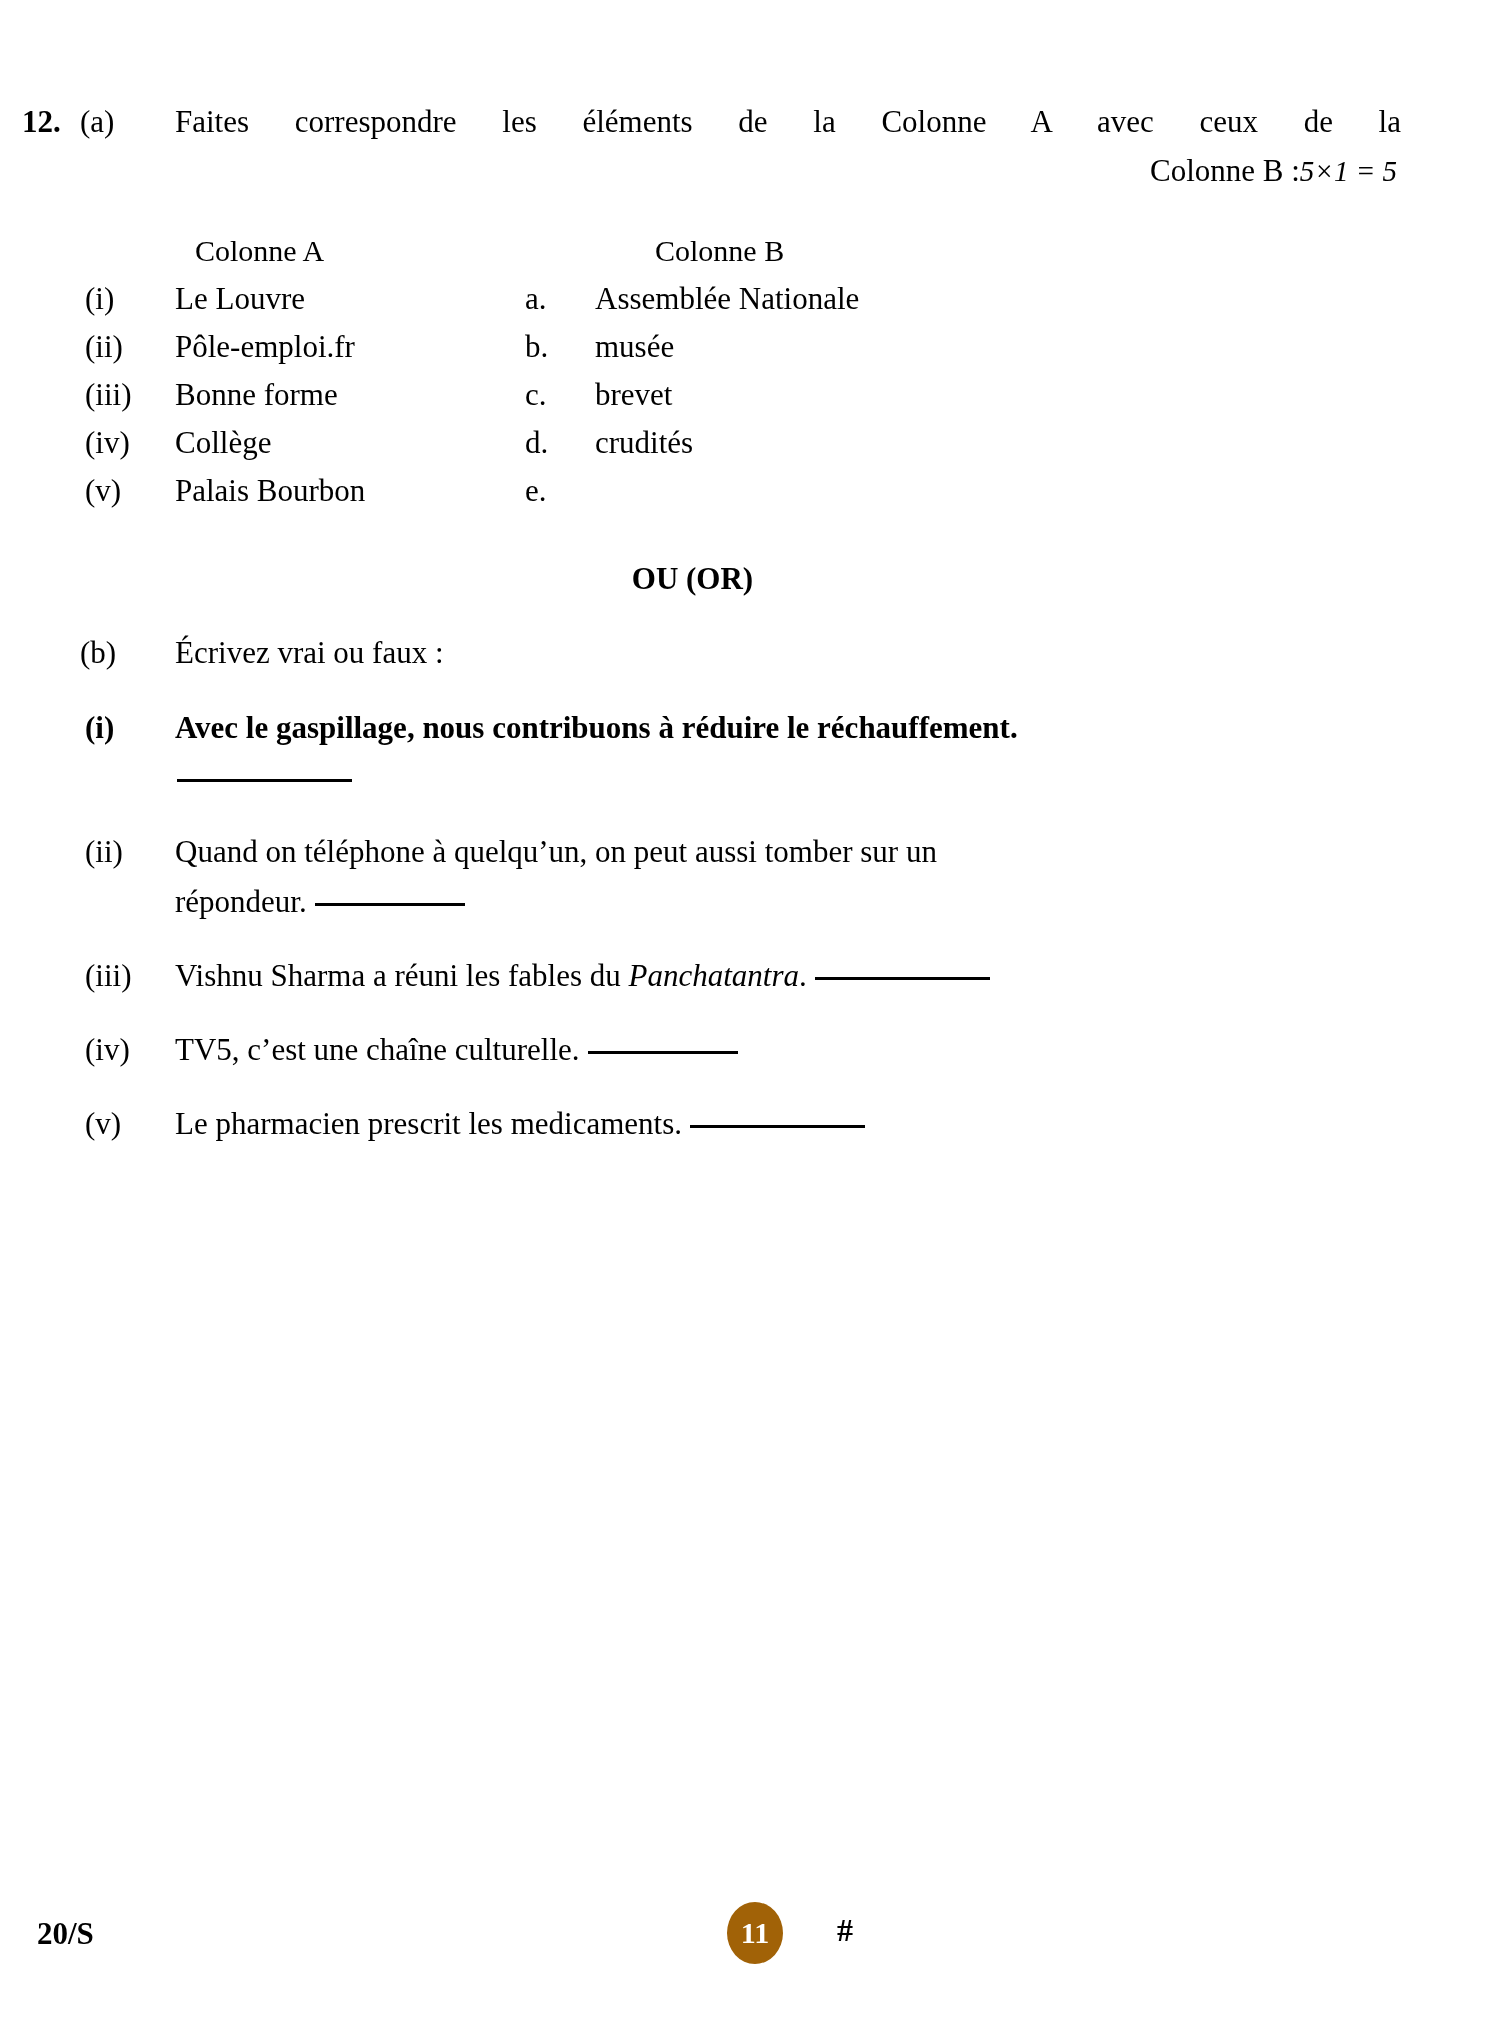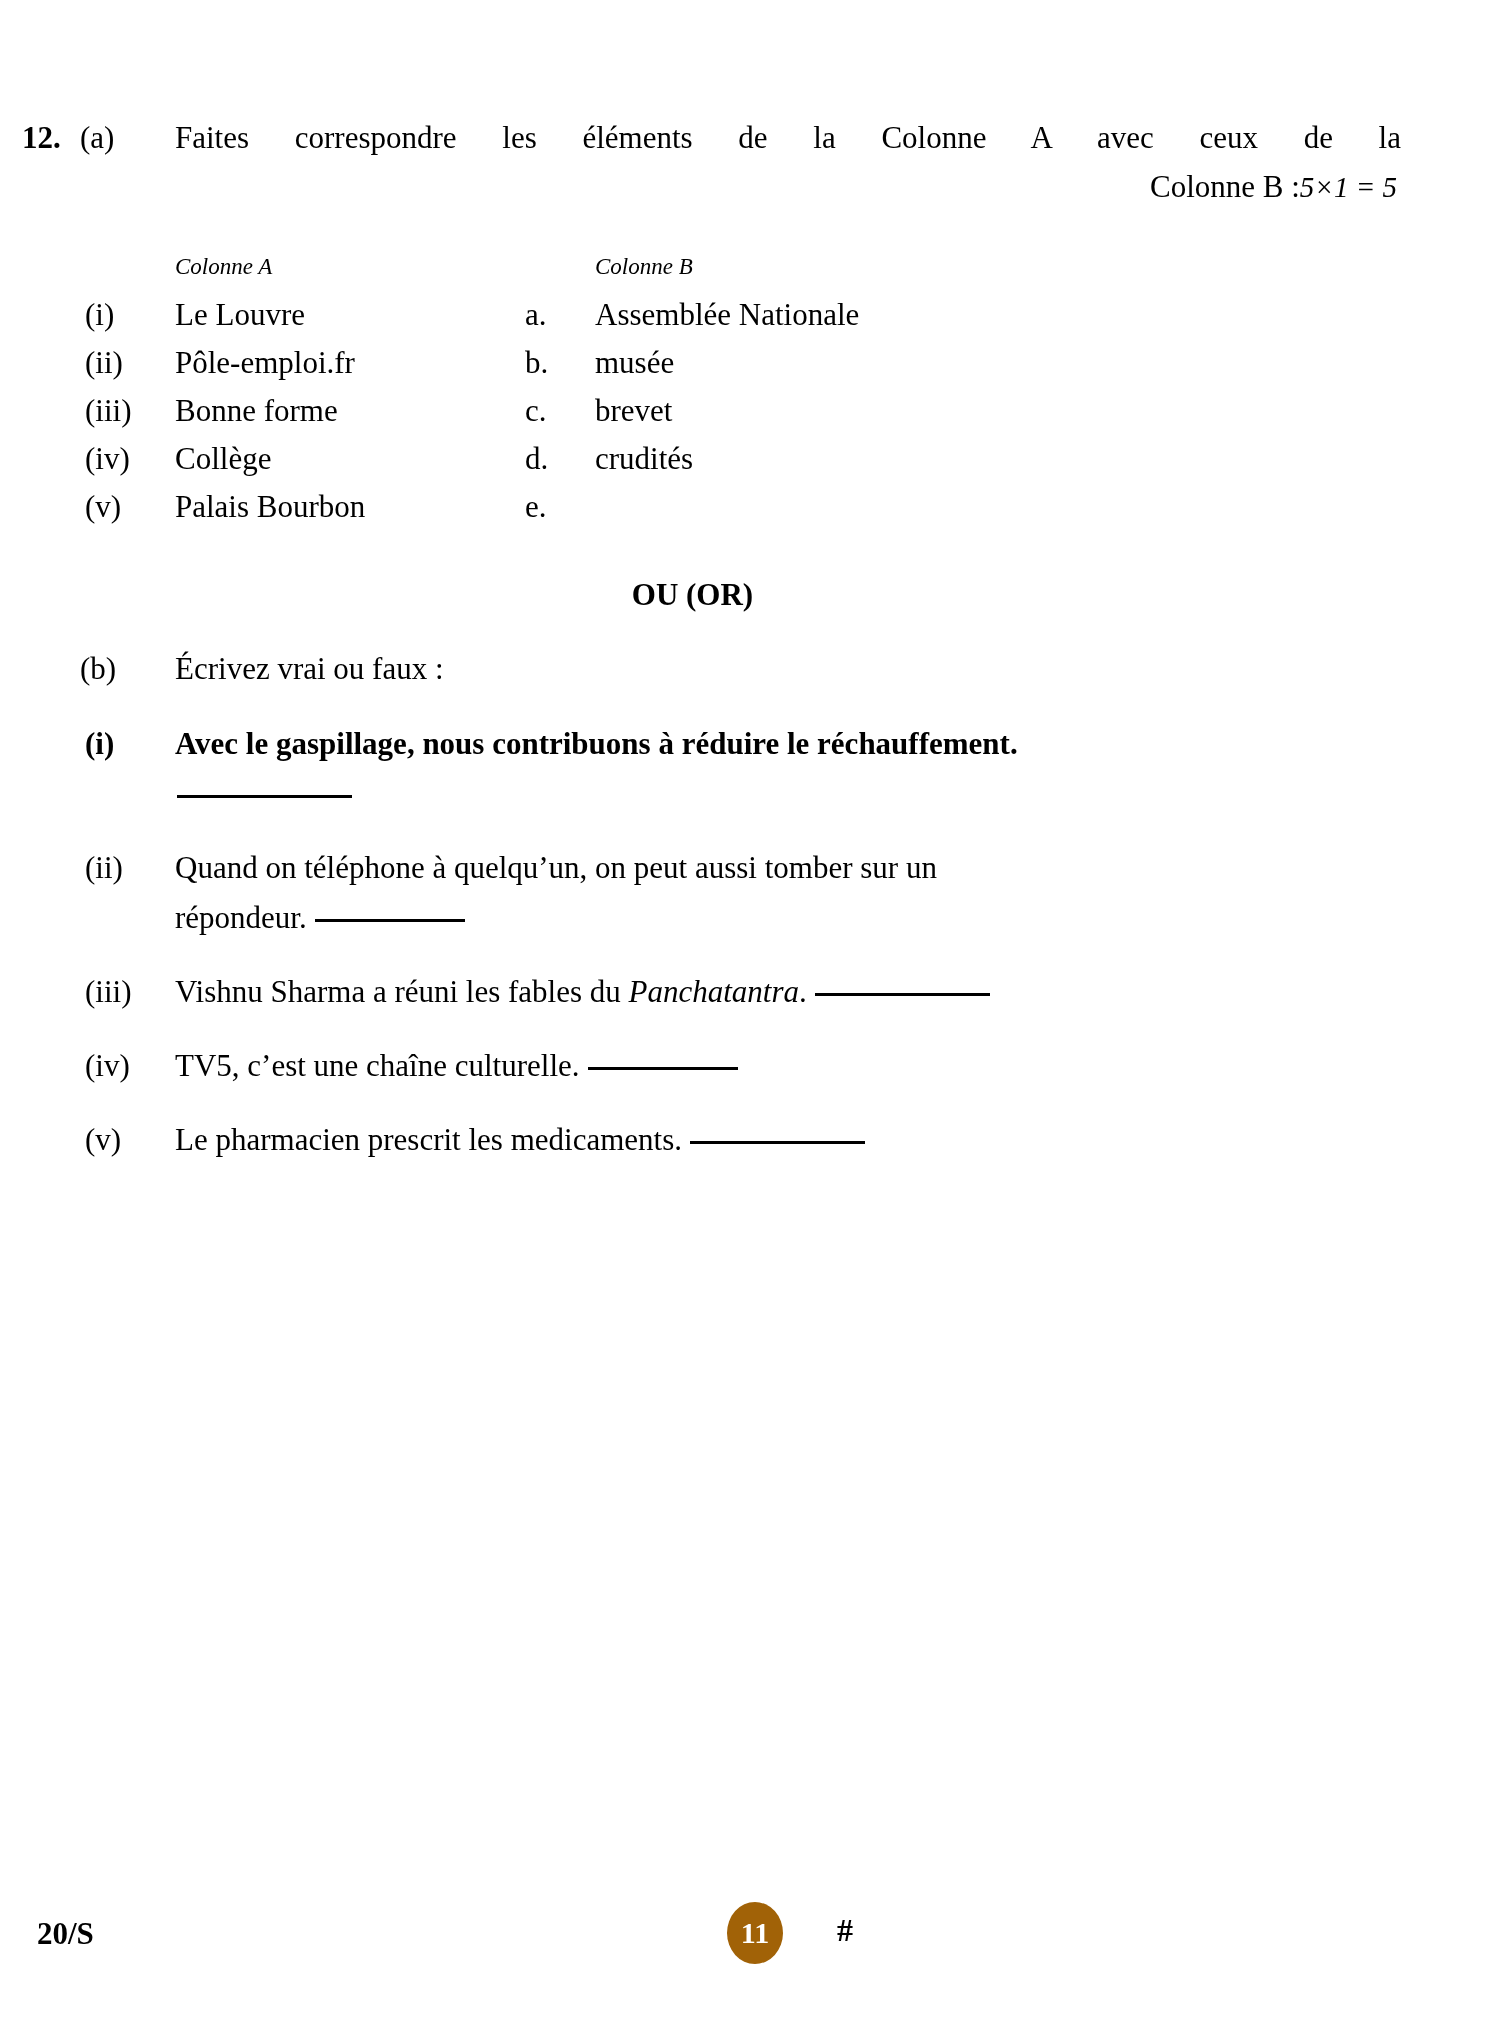--- a/index.html
+++ b/index.html
@@ -24,21 +24,20 @@
     box-sizing: border-box;
     padding: 0;
   }
 
   
   .q-block {
     position: absolute;
     left: 0;
     top: 100px;
     width: 1461px;
-    margin-top: 16px;
   }
 
   .row {
     display: flex;
     align-items: flex-start;
   }
 
   .qnum {
     width: 80px;
     flex: 0 0 80px;
@@ -82,23 +81,23 @@
     padding-right: 4px;
   }
 
   
   .match-wrap {
     margin-top: 34px;
     padding-left: 85px;
   }
   .match-head {
     display: flex;
-    font-style: italic;
-    font-size: 23px;
+    font-size: 30px;
     line-height: 48px;
+    gap: 20px;
   }
   .match-row {
     display: flex;
     font-size: 31px;
     line-height: 48px;
   }
   .colA-key {
     flex: 0 0 90px;
     text-align: left;
   }

